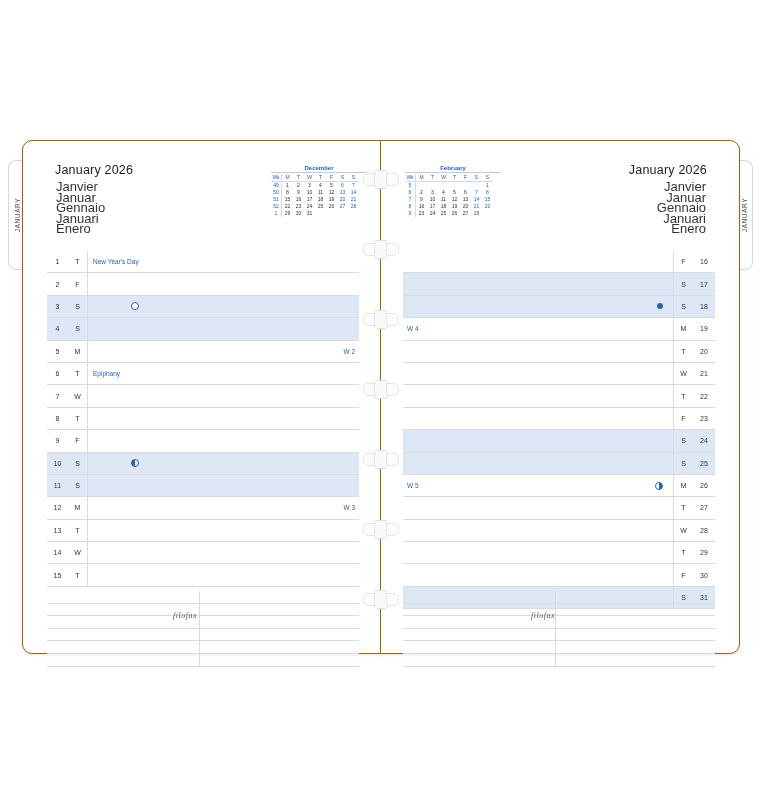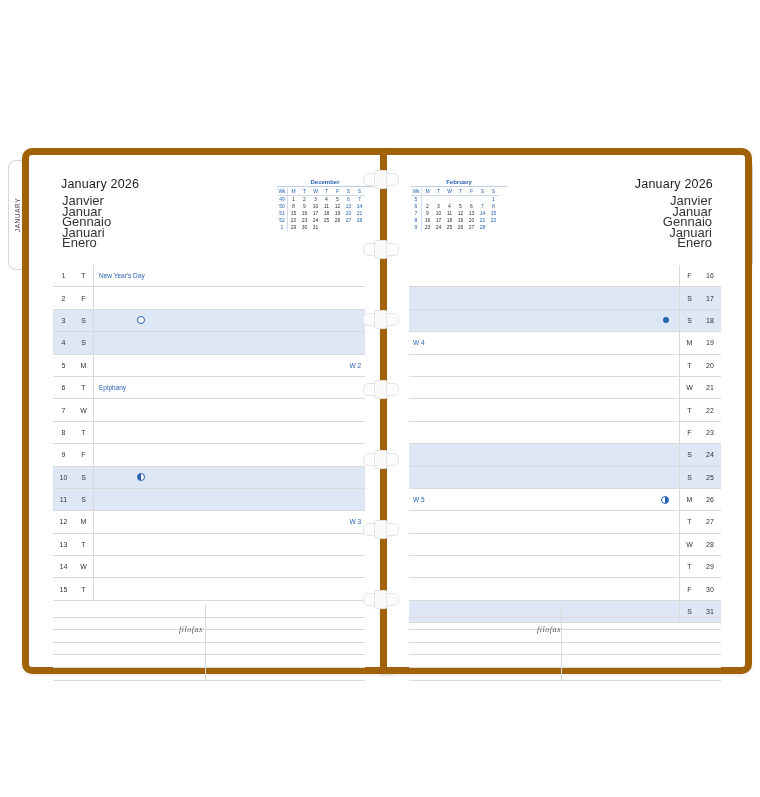--- a/index.html
+++ b/index.html
@@ -2,22 +2,22 @@
 <html><head>
 <meta charset="utf-8">
 <style>
   html,body{margin:0;padding:0;background:#ffffff;}
   body{width:760px;height:797px;font-family:"Liberation Sans",sans-serif;overflow:hidden;}
 
   .planner{position:absolute;left:0;top:0;width:760px;height:797px;}
 
   
   .sheet{
-    position:absolute;top:148px;height:512px;background:#ffffff;
-    border:7px solid #a16207;
+    position:absolute;top:140px;height:512px;background:#ffffff;
+    border:1px solid #a16207;
     box-shadow:0 1px 3px rgba(0,0,0,0.10);
   }
   .sheet.left{left:22px;width:358px;border-radius:10px 0 0 10px;}
   .sheet.right{left:380px;width:358px;border-radius:0 10px 10px 0;}
 
   
   .edge-tab{
     position:absolute;top:160px;width:16px;height:108px;background:#ffffff;
     border:1px solid #d8d8d8;
   }

